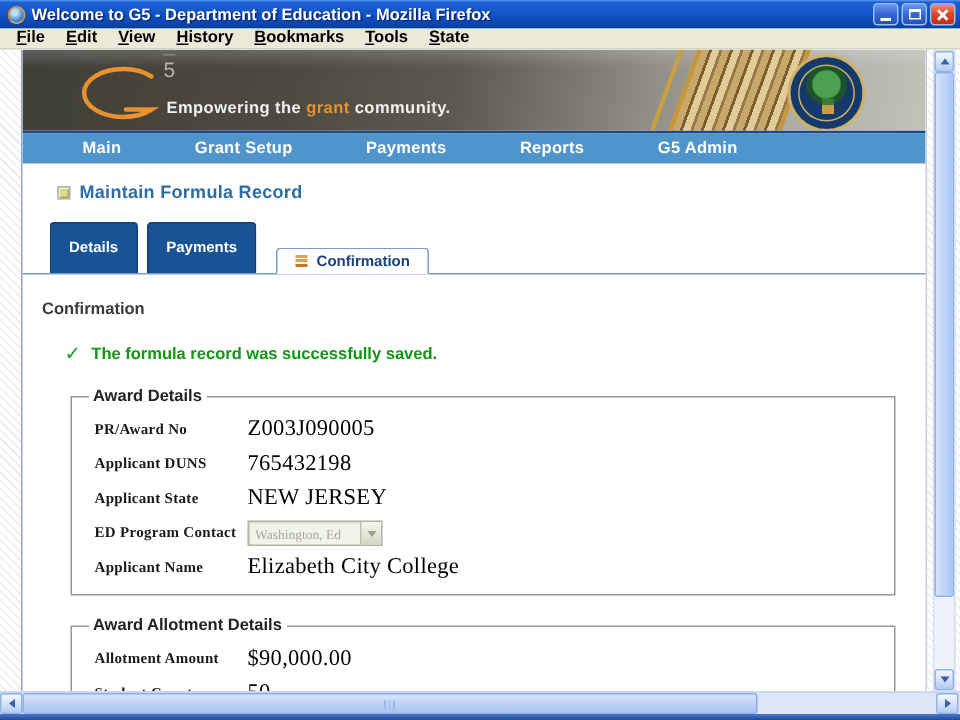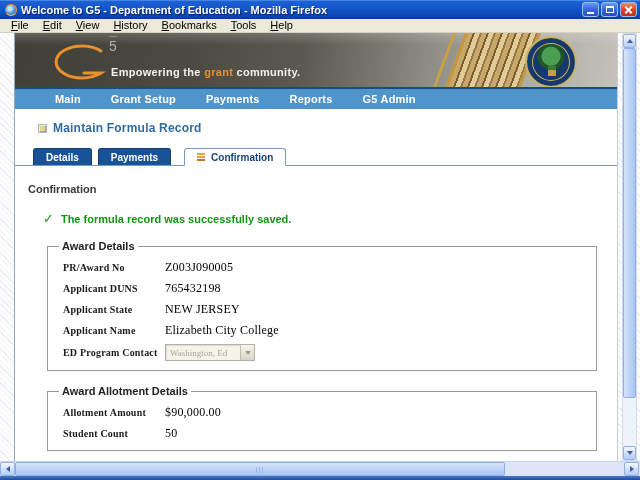--- a/index.html
+++ b/index.html
@@ -22,21 +22,21 @@
   .wbtn.minb,.wbtn.maxb { background:linear-gradient(180deg,#6a98ec 0%,#3668d4 50%,#2450b8 100%); }
   .wbtn.closeb { background:linear-gradient(180deg,#f0906a 0%,#e0482c 45%,#c03014 100%); }
   .g-min { width:7px; height:2px; background:#fff; margin-top:7px; }
   .g-max { width:8px; height:7px; border:1px solid #fff; border-top-width:2px; }
   .g-close { width:9px; height:9px; position:relative; }
   .g-close::before,.g-close::after { content:""; position:absolute; left:0; top:4px; width:9px; height:2px; background:#fff; }
   .g-close::before { transform:rotate(45deg); } .g-close::after { transform:rotate(-45deg); }
 
   
   .menubar { height:14px; flex:0 0 14px; background:#ece9d8; border-bottom:1px solid #d6d2c2;
-    display:flex; align-items:center; padding-left:4px; }
+    display:flex; align-items:center; padding-left:4px;font-weight:bold; }
   .menu-item { font-size:11px; color:#000; padding:0 7px; line-height:13px; }
   .menu-item::first-letter { text-decoration:underline; }
 
   
   .viewport { flex:1 1 auto; position:relative; overflow:hidden;
     background:repeating-linear-gradient(45deg,#ffffff 0 3px,#e9ecf1 3px 4px); }
   .page { position:absolute; left:14px; top:0; width:604px; bottom:0; background:#fff;
     border-left:1px solid #8fa8c8; border-right:1px solid #c4cdd8; overflow:hidden; }
 
   
@@ -55,49 +55,49 @@
     background:repeating-linear-gradient(90deg,#c8a868 0 5px,#7a5c30 5px 7px,#e2cc96 7px 12px,#96784a 12px 14px);
     border-left:3px solid #c89838; border-right:3px solid #c89838; }
   .shelf::before { content:""; position:absolute; left:-15px; top:0; bottom:0; width:3px; background:#caa040; }
   .seal { position:absolute; right:40px; top:3px; width:52px; height:52px; border-radius:50%;
     background:radial-gradient(circle at 50% 38%, #4aa050 0 9px, #1d5428 10px 13px, #16396b 14px 100%);
     border:2px solid #ceb26a; box-shadow:inset 0 0 0 5px #16396b, inset 0 0 0 6px #c8ae62; }
   .seal::after { content:""; position:absolute; left:21px; top:28px; width:8px; height:10px;
     background:linear-gradient(180deg,#3c7a38 0 4px,#c8a040 4px 10px); }
 
   .navline { height:2px; background:#1a4a8c; }
-  .navbar { height:20px; background:#5094cc; display:flex; align-items:center; gap:30px; padding-left:40px; }
+  .navbar { height:20px; background:#5094cc; display:flex; align-items:center; gap:49px; padding-left:40px; }
   .nav-item { color:#fff; font-weight:bold; font-size:11px; letter-spacing:.2px; cursor:default; }
 
   
   .ptrow { margin:12px 0 0 23px; display:flex; align-items:center; }
   .bullet-icon { width:9px; height:9px; margin-right:6px; background:#ded98a;
     border:1px solid #a8b8cc; box-shadow:inset 1px 1px 0 #f4f0c0, inset -1px -1px 0 #b0a850; }
   .page-title { color:#2e6da4; font-weight:bold; font-size:12px; letter-spacing:.2px; }
 
   .tabs { display:flex; align-items:flex-end; margin-top:13px; padding-left:18px;
     border-bottom:1px solid #7a9cc4; }
-  .tab { font-size:10px; font-weight:bold; height:17px; display:flex; align-items:center;
+  .tab { font-size:10px; font-weight:bold; height:34px; display:flex; align-items:center;
     padding:0 12px; border-radius:3px 3px 0 0; cursor:default; }
   .tab.inactive { background:#1a5296; color:#fff; margin-right:6px; border:1px solid #123e74; border-bottom:none; }
   .tab.active { background:#fff; color:#16437c; border:1px solid #7a9cc4; border-bottom:1px solid #fff;
     margin-left:7px; margin-bottom:-1px; height:18px; }
   .tabicon { display:inline-block; width:8px; height:8px; margin-right:6px;
     background:linear-gradient(180deg,#e8a048 0 2px,#fdf6ea 2px 3px,#e8a048 3px 5px,#fdf6ea 5px 6px,#c87820 6px 8px); }
 
   .confirm-heading { margin:17px 0 0 13px; font-size:11px; font-weight:bold; color:#3a3a3a; }
   .success-row { margin:16px 0 0 28px; display:flex; align-items:center; color:#119611;
     font-weight:bold; font-size:11px; }
   .check { font-size:13px; margin-right:7px; color:#18a018; }
 
   fieldset.fs { border:1px solid #989898; margin:14px 20px 0 32px; padding:2px 8px 9px; }
   fieldset.fs legend { font-size:11px; font-weight:bold; color:#222; padding:0 3px; margin-left:3px; }
   .row { display:flex; align-items:center; margin:6px 0 0 7px; min-height:11px;font-family:Liberation Serif, serif; }
   .lbl { width:102px; flex:0 0 102px; font-size:10px; font-weight:bold; color:#1a1a1a; letter-spacing:.2px; }
-  .val { font-size:12px; color:#000; letter-spacing:.2px; }
+  .val { font-size:15px; color:#000; letter-spacing:.2px; }
 
   .select { width:90px; height:17px; display:flex; align-items:center; background:#f4f3ea;
     border:1px solid #b2b2a6; box-shadow:inset 1px 1px 0 #dddcd0; }
   .select-text { flex:1; font-size:9px; color:#a9a896; padding-left:4px; white-space:nowrap; overflow:hidden; }
   .select-arrow { width:14px; height:100%; flex:0 0 14px; background:linear-gradient(180deg,#f6f6ee,#d6d6c8);
     border-left:1px solid #c0c0b2; display:flex; align-items:center; justify-content:center; }
   .tri-dn-s { width:0; height:0; border-left:3px solid transparent; border-right:3px solid transparent;
     border-top:4px solid #a2a290; }
 
   .fs-budget { margin-top:17px; min-height:58px; }
@@ -149,21 +149,21 @@
     </span>
   </div>
 
   <div class="menubar">
     <span class="menu-item">File</span>
     <span class="menu-item">Edit</span>
     <span class="menu-item">View</span>
     <span class="menu-item">History</span>
     <span class="menu-item">Bookmarks</span>
     <span class="menu-item">Tools</span>
-    <span class="menu-item">Help</span>
+    <span class="menu-item">State</span>
   </div>
 
   <div class="viewport">
     <div class="page">
 
       <div class="banner">
         <div class="logo">
           <svg width="58" height="40" viewBox="0 0 58 40">
             <path d="M52 9 A26 16 0 1 0 52 31 L35 31" fill="none" stroke="#e8912d" stroke-width="3" stroke-linecap="round"></path>
           </svg>
@@ -213,32 +213,32 @@
         </div>
         <div class="row">
           <span class="lbl">Applicant DUNS</span>
           <span class="val">765432198</span>
         </div>
         <div class="row">
           <span class="lbl">Applicant State</span>
           <span class="val">NEW JERSEY</span>
         </div>
         <div class="row">
-          <span class="lbl">Applicant Name</span>
-          <span class="val">Elizabeth City College</span>
-        </div>
-        <div class="row">
           <span class="lbl">ED Program Contact</span>
           <span class="select">
             <span class="select-text">Washington, Ed</span>
             <span class="select-arrow">
                 <i class="tri-dn-s"></i>
               </span>
           </span>
         </div>
+        <div class="row">
+          <span class="lbl">Applicant Name</span>
+          <span class="val">Elizabeth City College</span>
+        </div>
       </fieldset>
 
       <fieldset class="fs">
         <legend>Award Allotment Details</legend>
         <div class="row">
           <span class="lbl">Allotment Amount</span>
           <span class="val">$90,000.00</span>
         </div>
         <div class="row">
           <span class="lbl">Student Count</span>

